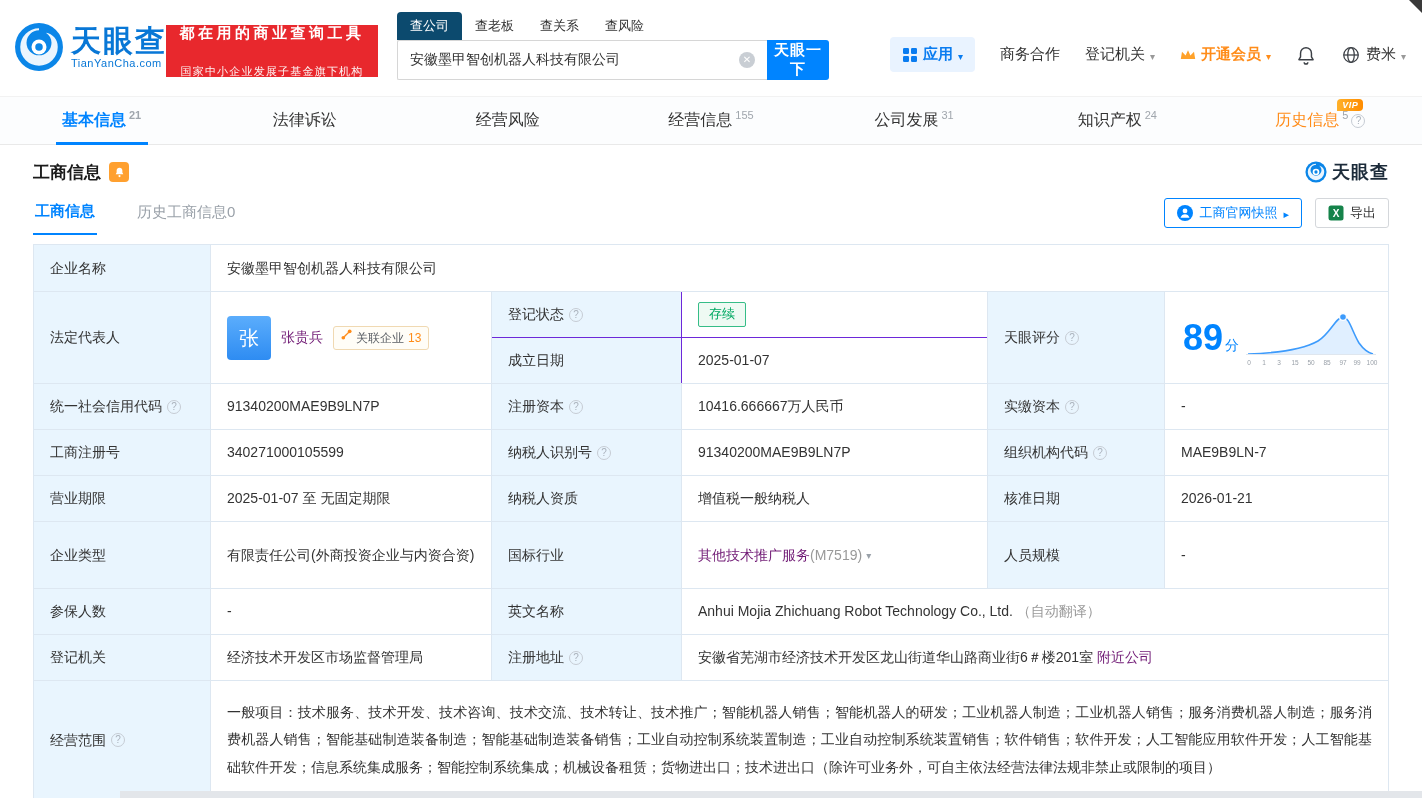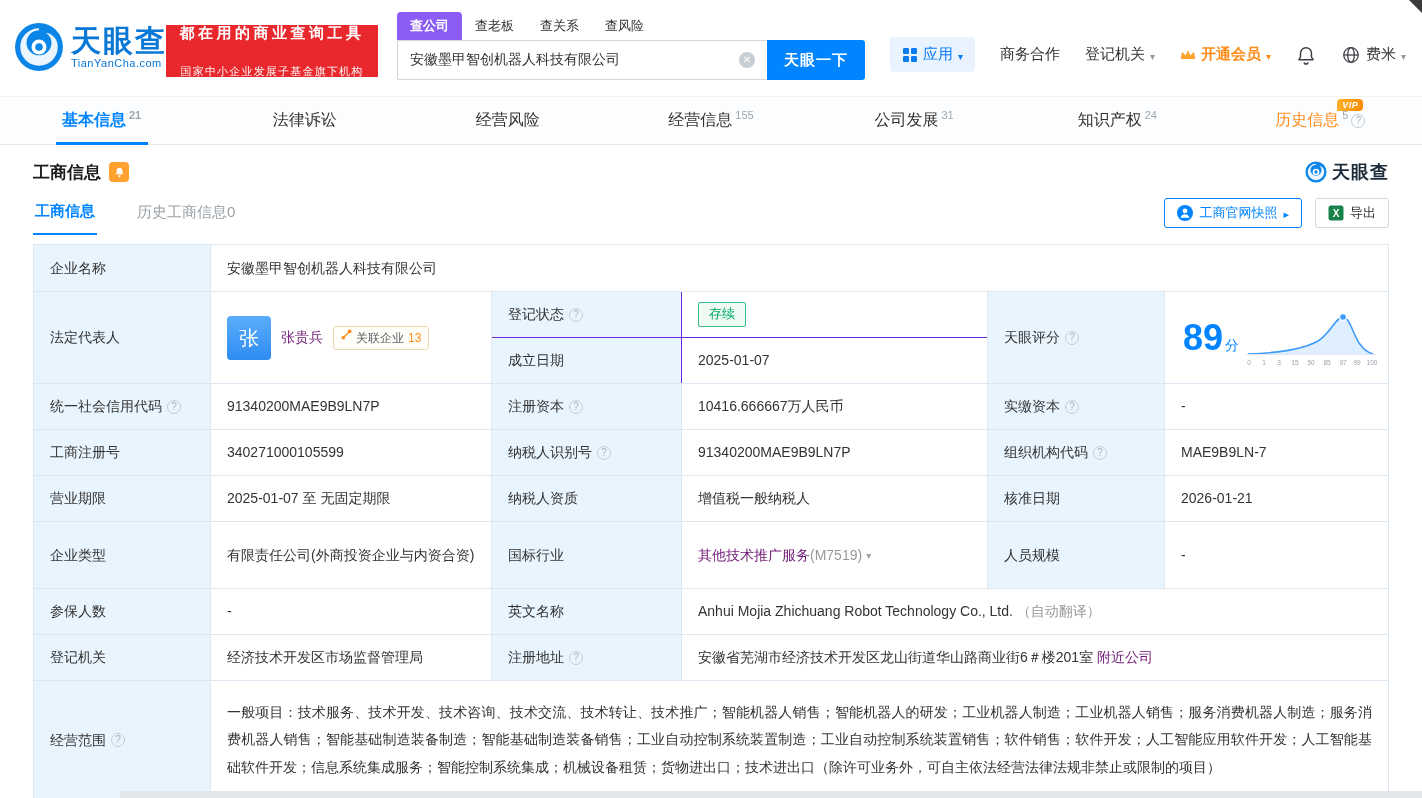--- a/index.html
+++ b/index.html
@@ -14,31 +14,31 @@
 .logo-txt .cn{font-size:30px;font-weight:bold;color:#0877d6;letter-spacing:2px;line-height:1.05}
 .logo-txt .en{font-size:11px;color:#0877d6;letter-spacing:.5px}
 .promo{position:absolute;left:166px;top:25px;width:212px;height:52px;background:#e8282d;color:#fff;
 display:flex;flex-direction:column;justify-content:center;align-items:center;text-align:center}
 .promo .l1{font-size:15px;font-weight:bold;letter-spacing:3.5px}
 .promo .l2{font-size:11px;letter-spacing:1.2px;margin-top:21px;opacity:.95}
 
 .search{position:absolute;left:397px;top:13px}
 .search-tabs{display:flex;align-items:flex-end;height:27px}
 .search-tab{font-size:13px;color:#333;padding:5px 13px;cursor:pointer}
-.search-tab.active{background:#8b5cf6;color:#fff;border-radius:4px 4px 0 0;font-weight:bold}
+.search-tab.active{background:#0c4a6e;color:#fff;border-radius:4px 4px 0 0;font-weight:normal}
 .search-row{display:flex;height:40px}
 .search-box{width:370px;border:1px solid #d6d6d6;border-right:none;display:flex;align-items:center;padding:0 12px;background:#fff;border-radius:2px 0 0 2px}
 .search-box input{border:none;outline:none;flex:1;font-size:14px;color:#333;font-family:inherit;background:transparent}
 .clear-icon{width:16px;height:16px;border-radius:50%;background:#c9ced4;color:#fff;font-size:10px;line-height:16px;text-align:center;cursor:pointer;flex:none}
 .clear-icon::after{content:"✕"}
-.search-btn{width:98px;background:#0084ff;color:#fff;font-size:15px;font-weight:bold;display:flex;align-items:center;justify-content:center;border:none;border-radius:0 3px 3px 0;cursor:pointer;letter-spacing:1px}
+.search-btn{width:62px;background:#0084ff;color:#fff;font-size:15px;font-weight:bold;display:flex;align-items:center;justify-content:center;border:none;border-radius:0 3px 3px 0;cursor:pointer;letter-spacing:1px}
 
 .top-nav{position:absolute;right:16px;top:37px;display:flex;align-items:center;gap:25px;font-size:15px;color:#333;white-space:nowrap}
 .nav-item{display:flex;align-items:center;gap:5px;cursor:pointer}
-.apps-pill{background:#e9f3ff;color:#0a7cf0;padding:8px 12px;border-radius:4px;font-weight:normal}
+.apps-pill{background:#e9f3ff;color:#0a7cf0;padding:8px 12px;border-radius:4px;font-weight:bold}
 .vip-link{color:#ff8c19;font-weight:bold}
 .caret{display:inline-block}
 .caret::after{content:"▾";font-size:10px}
 .icon16{width:16px;height:16px;flex:none}
 .icon20{width:20px;height:20px;flex:none}
 
 
 .main-tabs{height:49px;display:flex;border-top:1px solid #f2f2f2;border-bottom:1px solid #e9e9e9;background:#fcfdfe}
 .main-tab{flex:1;display:flex;align-items:center;justify-content:center;gap:3px;font-size:16px;color:#333;position:relative;cursor:pointer}
 .main-tab .cnt{font-size:11px;color:#a0a6ad;position:relative;top:-6px}

